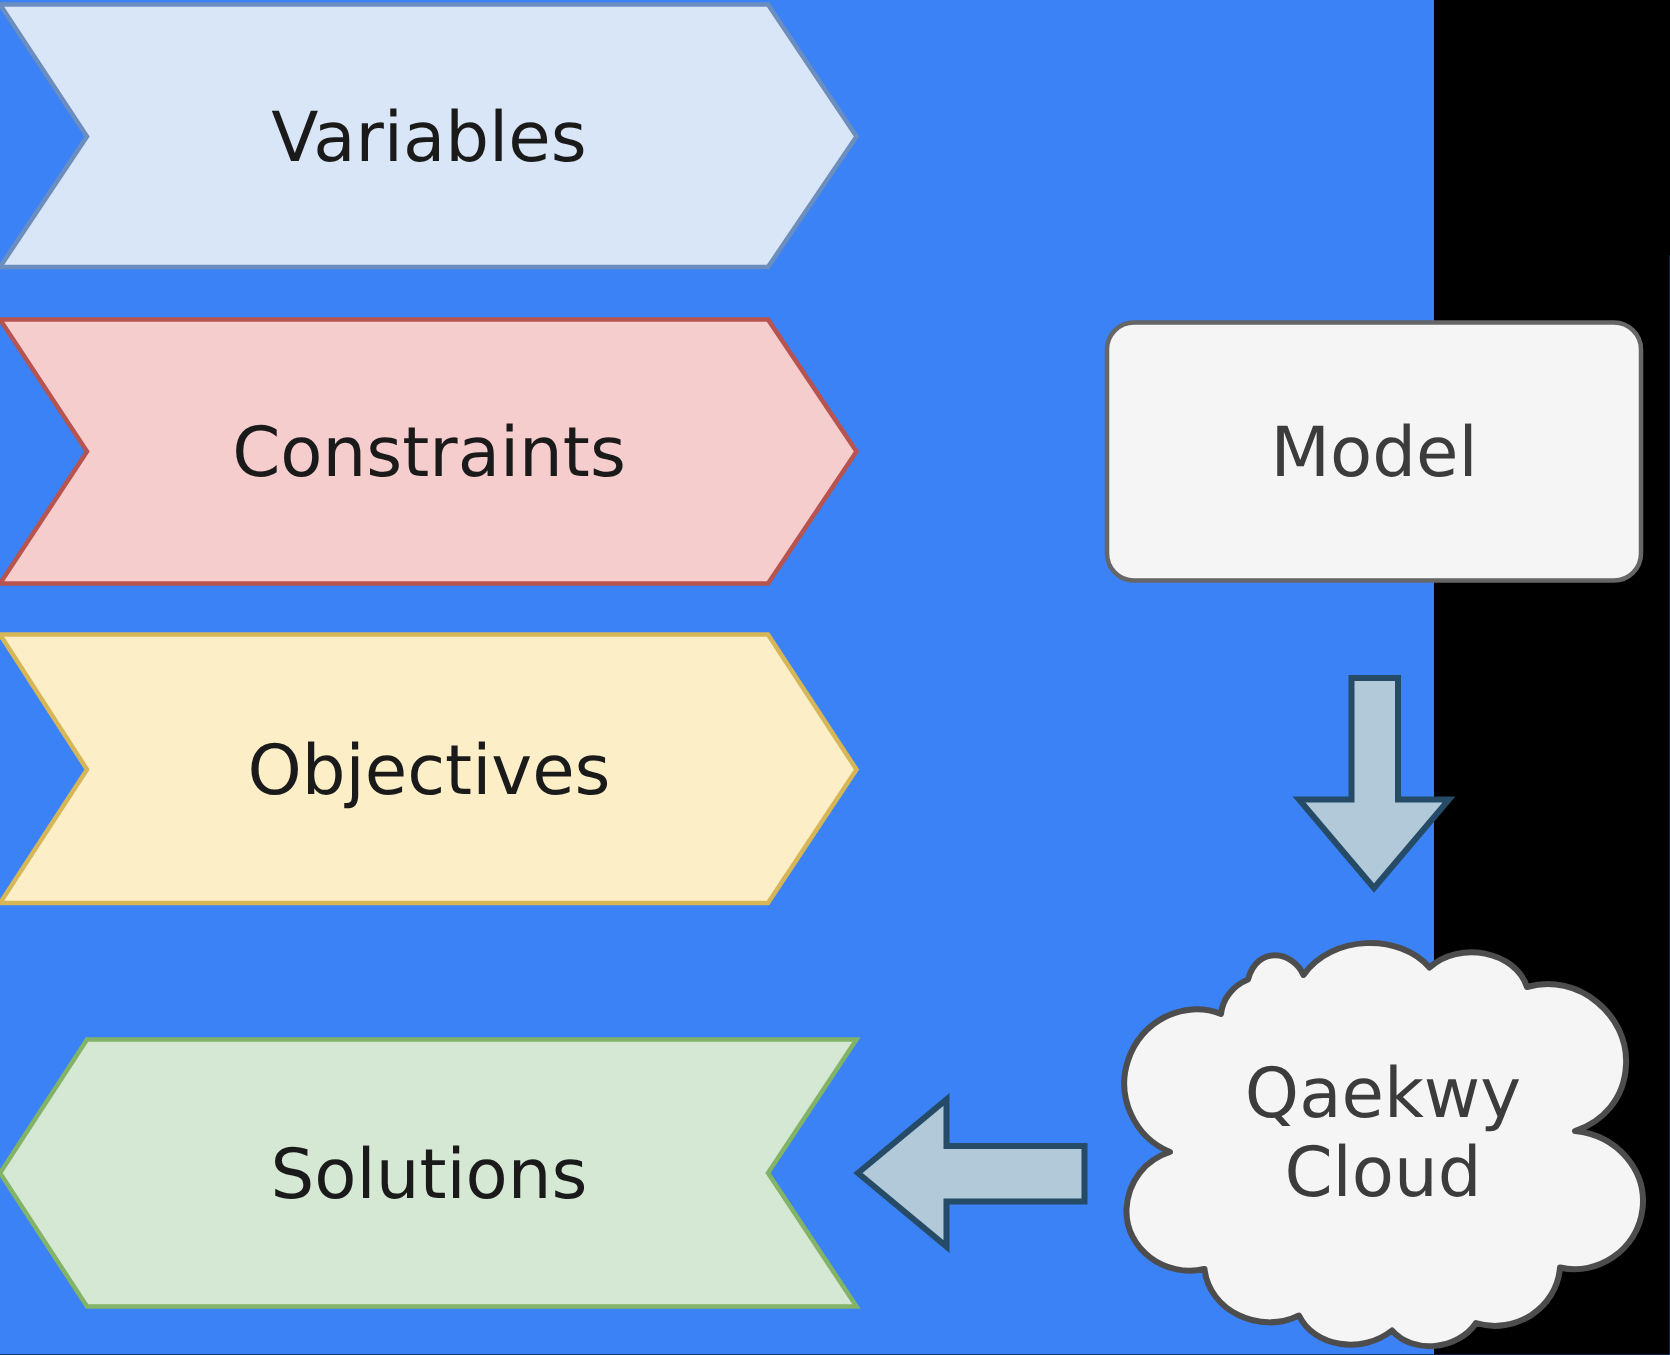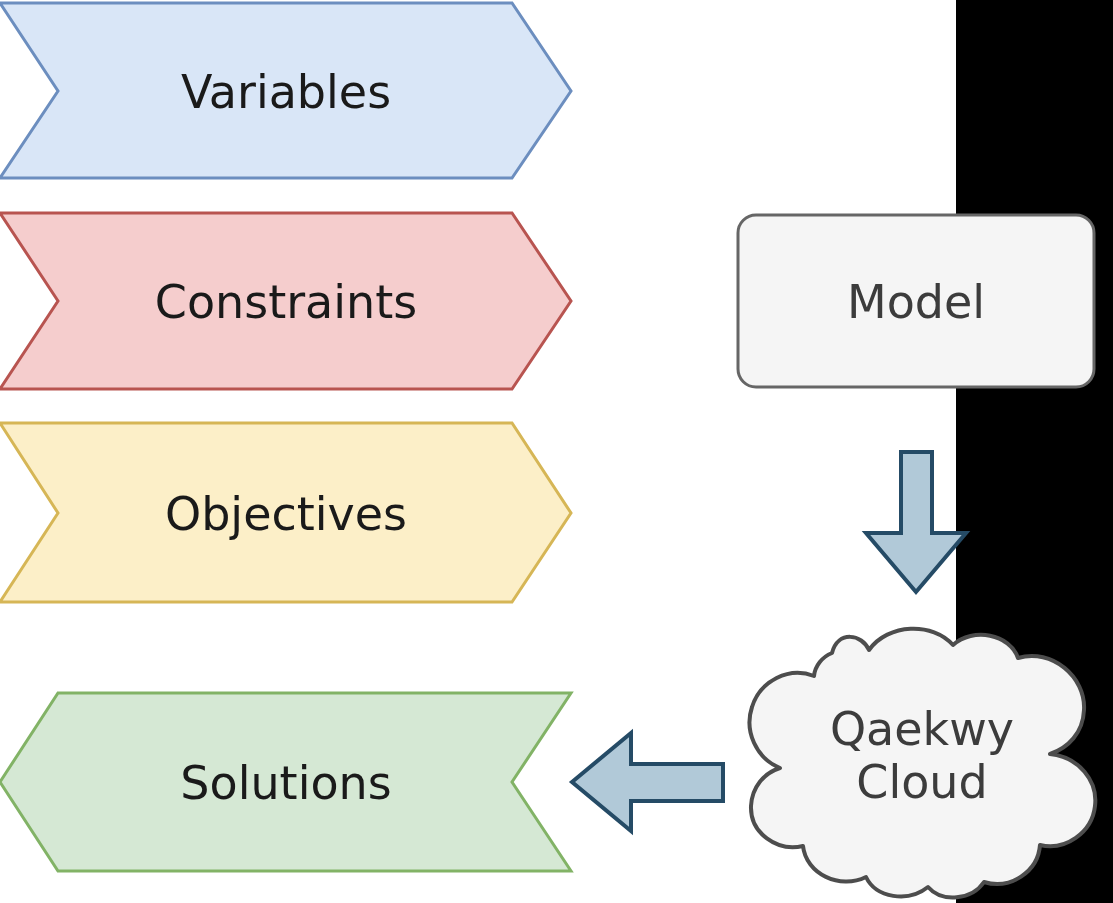--- a/index.html
+++ b/index.html
@@ -11,21 +11,21 @@
   body {
     width: 1113px;
     height: 903px;
     overflow: hidden;
     font-family: "DejaVu Sans", "Liberation Sans", sans-serif;
   }
   #diagram-root {
     position: relative;
     width: 956px;
     height: 903px;
-    background: #ffffff;
+    background: #3b82f6;
   }
   #diagram-svg {
     position: absolute;
     top: 0;
     left: 0;
     width: 1113px;
     height: 903px;
     display: block;
   }
   .shape-label {

